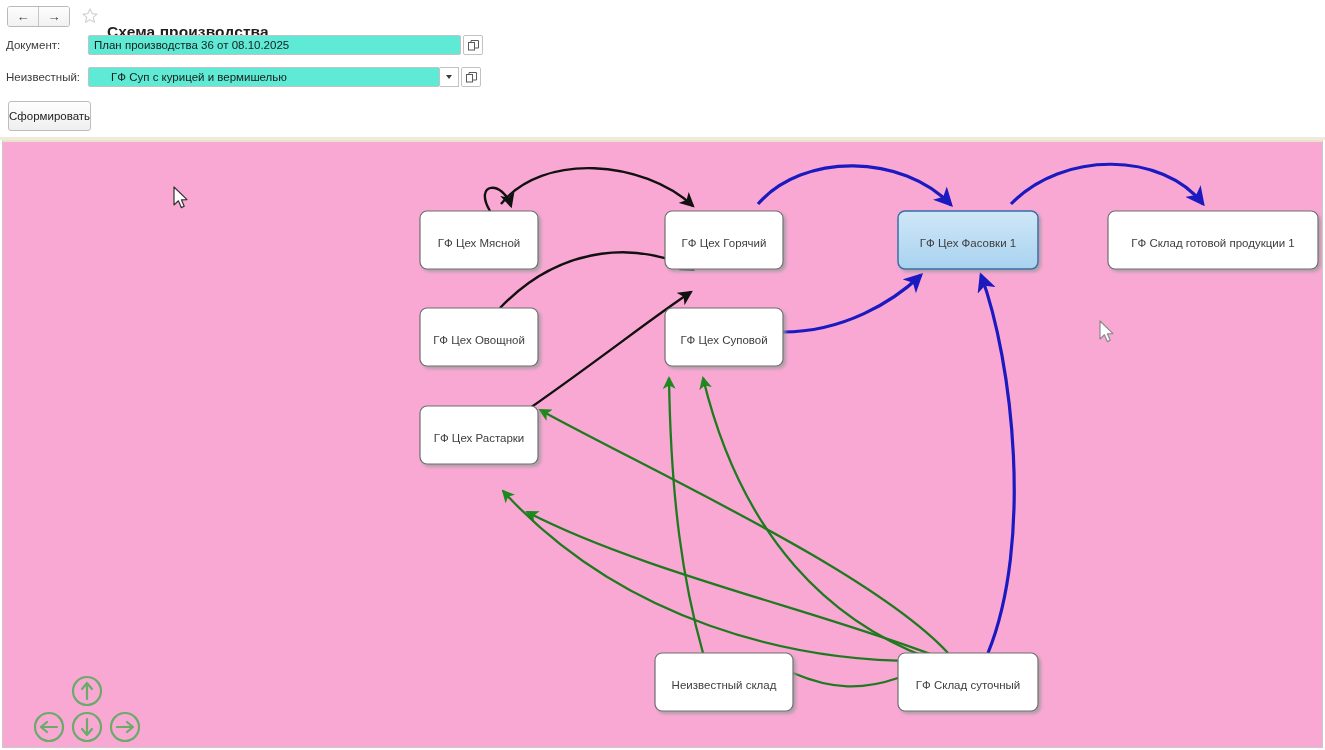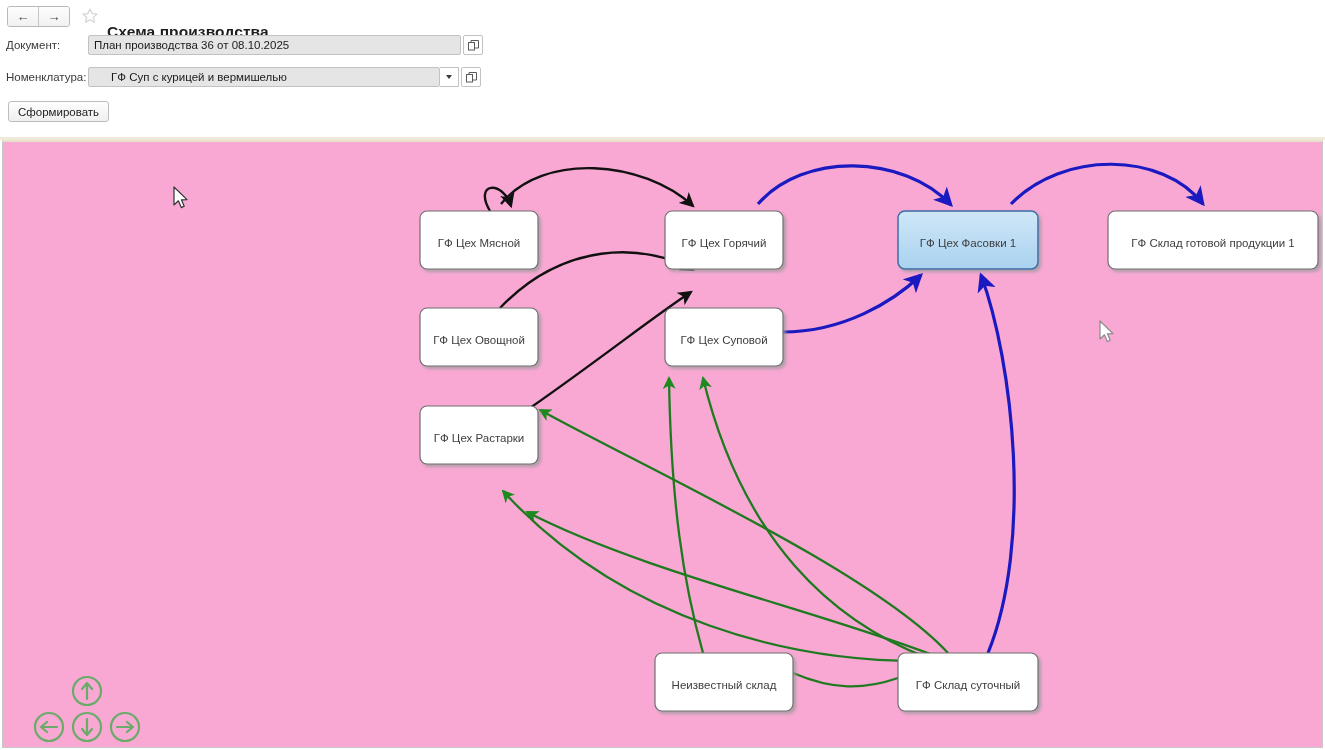--- a/index.html
+++ b/index.html
@@ -89,21 +89,21 @@
   .fieldwrap {
     display: flex;
     align-items: stretch;
     height: 20px;
   }
   .textinput {
     height: 20px;
     box-sizing: border-box;
     border: 1px solid #c2c2c2;
     border-radius: 2px;
-    background: #e5e5e5;
+    background: #5eead4;
     padding: 0 5px;
     font-size: 11.5px;
     color: #1b1b1b;
     display: flex;
     align-items: center;
     white-space: nowrap;
     overflow: hidden;
   }
   .w-doc { width: 373px; }
   .w-nom { width: 352px; padding-left: 22px; }
@@ -136,22 +136,22 @@
     background: #fff;
     display: flex;
     align-items: center;
     justify-content: center;
     cursor: pointer;
   }
 
   .gobtn {
     margin-left: 8px;
     margin-top: 1px;
-    height: 21px;
-    padding: 0 9px;
+    height: 30px;
+    padding: 0 0;
     box-sizing: border-box;
     border: 1px solid #bdbdbd;
     border-radius: 3px;
     background: linear-gradient(#fefefe, #efefef);
     font-size: 11.5px;
     color: #222;
     display: inline-flex;
     align-items: center;
     cursor: pointer;
     white-space: nowrap;
@@ -227,21 +227,21 @@
       <div class="openbtn">
         <svg width="11" height="11" viewBox="0 0 11 11">
           <rect x="0.5" y="2.5" width="6" height="7.5" fill="#fff" stroke="#5a5a5a" stroke-width="1"></rect>
           <path d="M3 2.5 V0.5 H10.5 V8 H6.5" fill="none" stroke="#5a5a5a" stroke-width="1"></path>
         </svg>
       </div>
     </div>
   </div>
 
   <div class="formrow">
-    <div class="formlabel">Номенклатура:</div>
+    <div class="formlabel">Неизвестный:</div>
     <div class="fieldwrap">
       <div class="textinput w-nom" title="">ГФ Суп с курицей и вермишелью</div>
       <div class="dropbtn">
         <div class="caret"></div>
       </div>
       <div class="openbtn">
         <svg width="11" height="11" viewBox="0 0 11 11">
           <rect x="0.5" y="2.5" width="6" height="7.5" fill="#fff" stroke="#5a5a5a" stroke-width="1"></rect>
           <path d="M3 2.5 V0.5 H10.5 V8 H6.5" fill="none" stroke="#5a5a5a" stroke-width="1"></path>
         </svg>

